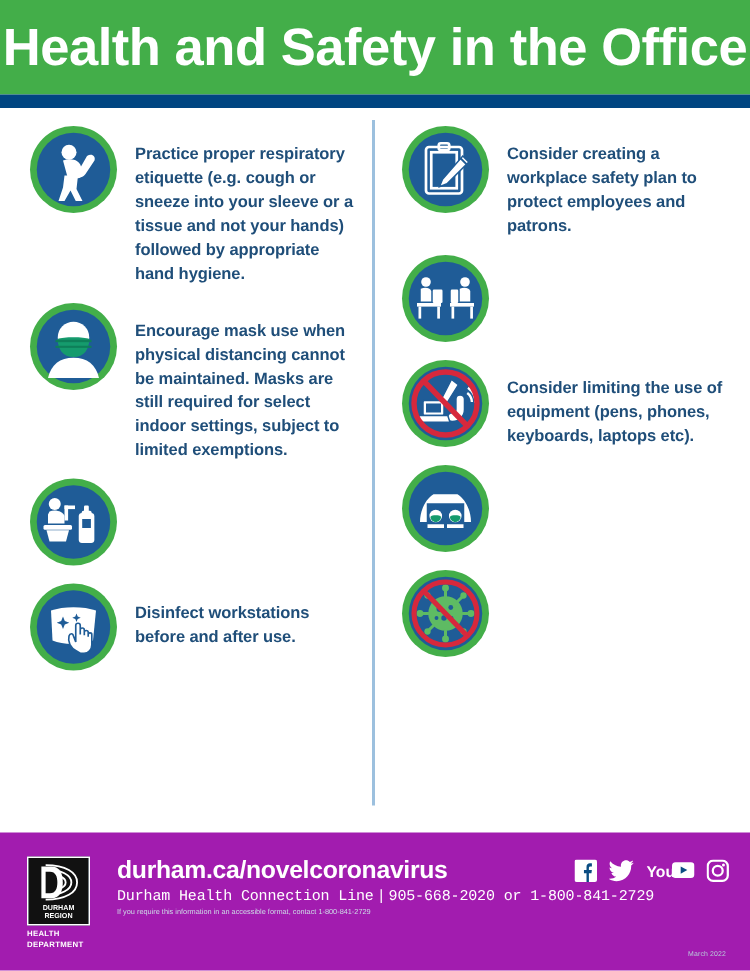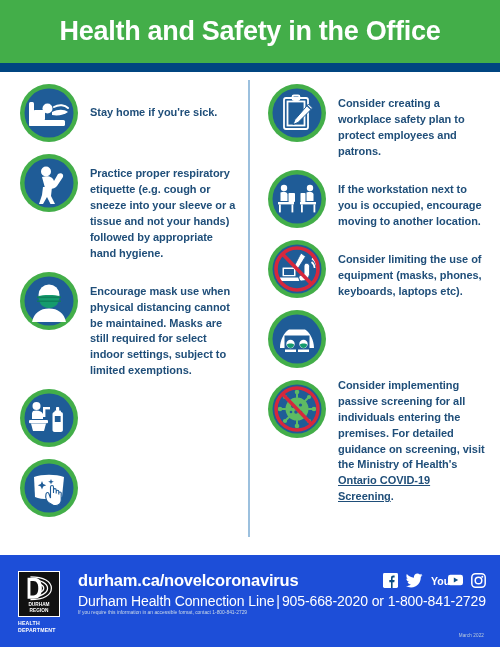--- a/index.html
+++ b/index.html
@@ -27,21 +27,21 @@
   .header-band {
     background: #43ae49;
     height: 63px;
     display: flex;
     align-items: center;
     justify-content: center;
     flex: 0 0 auto;
   }
   .header-title {
     color: #ffffff;
-    font-size: 27px;
+    font-size: 35px;
     font-weight: bold;
     letter-spacing: -0.3px;
     line-height: 1;
     text-align: left;
     white-space: nowrap;
   }
   .header-rule {
     background: #004581;
     height: 9px;
     flex: 0 0 auto;
@@ -100,21 +100,21 @@
     text-decoration: underline;
     font-weight: bold;
   }
 
   
   .tip.v-center .tip-text { align-self: center; }
   .tip.v-mid .tip-text    { margin-top: 14px; }
 
   
   .footer {
-    background: #1d4ed8;
+    background: #a21caf;
     height: 92px;
     flex: 0 0 auto;
     position: relative;
     display: flex;
     align-items: flex-start;
     padding: 14px 14px 0 18px;
     box-sizing: border-box;
   }
   .logo-block {
     flex: 0 0 auto;
@@ -146,24 +146,25 @@
   }
   .footer-url {
     color: #ffffff;
     font-size: 16.5px;
     font-weight: bold;
     line-height: 1.05;
     letter-spacing: -0.2px;
   }
   .footer-line {
     color: #ffffff;
-    font-size: 14px;
+    font-size: 10px;
     margin-top: 4px;
     line-height: 1.15;
     letter-spacing: -0.1px;
+    font-family: Liberation Mono, monospace;
   }
   .footer-sep { padding: 0 2px; }
   .footer-fine {
     color: #cddbe7;
     font-size: 4.9px;
     margin-top: 1px;
     line-height: 1.2;
   }
   .socials {
     position: absolute;
@@ -191,37 +192,20 @@
   <div class="header-band">
     <div class="header-title">Health and Safety in the Office</div>
   </div>
   <div class="header-rule"></div>
 
   <div class="content">
     <div class="divider"></div>
 
     <div class="column col-left">
 
-      <div class="tip v-center">
-        <div class="tip-icon">
-          <svg viewBox="0 0 62 62">
-            <circle cx="31" cy="31" r="29" fill="#43ae49"></circle>
-            <circle cx="31" cy="31" r="24.5" fill="#1f5c97"></circle>
-            <g fill="#ffffff">
-              <rect x="11" y="20" width="5" height="24" rx="1.5"></rect>
-              <rect x="11" y="38" width="36" height="6" rx="1.5"></rect>
-              <rect x="15" y="28" width="12" height="11" rx="2"></rect>
-              <circle cx="29.5" cy="26.5" r="5"></circle>
-              <path d="M34 30 C40 27 46 27 50 30 C46 33 40 34 34 33 Z"></path>
-              <path d="M36 25 C41 22 47 23 50 26" stroke="#ffffff" stroke-width="2" fill="none" stroke-linecap="round"></path>
-            </g>
-          </svg>
-        </div>
-        <div class="tip-text">Stay home if you're sick.</div>
-      </div>
 
       <div class="tip v-mid">
         <div class="tip-icon">
           <svg viewBox="0 0 62 62">
             <circle cx="31" cy="31" r="29" fill="#43ae49"></circle>
             <circle cx="31" cy="31" r="24.5" fill="#1f5c97"></circle>
             <g fill="#ffffff">
               <circle cx="28" cy="19.5" r="5"></circle>
               <path d="M24 25 C30 23 35 25 36 29 L40 22 C43 20 46 22 45 25 L39 34 C37 37 31 38 27 36 Z"></path>
               <path d="M25 35 L34 35 L33 44 L37 52 L32.5 52 L29 45 L25 52 L21 52 L24 43 Z"></path>
@@ -281,20 +265,21 @@
             </g>
             <g fill="#1f5c97">
               <path d="M24 24 l1.2 3 3 1.2 -3 1.2 -1.2 3 -1.2 -3 -3 -1.2 3 -1.2 Z"></path>
               <path d="M33 22 l0.8 2 2 0.8 -2 0.8 -0.8 2 -0.8 -2 -2 -0.8 2 -0.8 Z"></path>
             </g>
             <g fill="#ffffff" stroke="#1f5c97" stroke-width="1.1">
               <path d="M33 47 C29 45 27 41 28 37 C28.6 35 30.6 35 31 37 L32.5 41 L32.5 30 C32.5 28 35.5 28 35.5 30 L35.5 36 L35.5 33 C35.5 31.2 38.2 31.2 38.2 33 L38.2 36.5 L38.2 34.5 C38.2 32.9 40.8 32.9 40.8 34.5 L40.8 37.5 L40.8 36 C40.8 34.6 43.2 34.6 43.2 36 L43.2 43 C43.2 46 41 48.5 38 48.5 L35.5 48.5 Z"></path>
             </g>
           </svg>
         </div>
+        <div class="tip-text">Disinfect workstations before and after use.</div>
       </div>
 
     </div>
 
     <div class="column col-right">
 
       <div class="tip v-mid">
         <div class="tip-icon">
           <svg viewBox="0 0 62 62">
             <circle cx="31" cy="31" r="29" fill="#43ae49"></circle>
@@ -330,21 +315,20 @@
             <g fill="#ffffff">
               <circle cx="44" cy="20" r="3.2"></circle>
               <path d="M40.5 24.5 C43.5 23.3 46.5 23.8 47.5 26 L47.5 33 L40.5 33 Z"></path>
               <rect x="34" y="34" width="16" height="2.4"></rect>
               <rect x="35" y="36.4" width="1.8" height="8"></rect>
               <rect x="47.5" y="36.4" width="1.8" height="8"></rect>
               <rect x="34.5" y="25" width="5" height="9" rx="0.8"></rect>
             </g>
           </svg>
         </div>
-        <div class="tip-text"> If the workstation next to you is occupied, encourage moving to another location.</div>
       </div>
 
       <div class="tip v-mid">
         <div class="tip-icon">
           <svg viewBox="0 0 62 62">
             <circle cx="31" cy="31" r="29" fill="#43ae49"></circle>
             <circle cx="31" cy="31" r="24.5" fill="#1f5c97"></circle>
             <g fill="#ffffff" stroke="#1f5c97" stroke-width="0.9">
               <path d="M35 15 L39.5 18.5 L28 37 L24 39 L25 34.5 Z"></path>
             </g>
@@ -357,21 +341,21 @@
               <rect x="16" y="29" width="14" height="10" rx="1"></rect>
               <path d="M13.5 39 L32.5 39 L34 43.5 L12 43.5 Z"></path>
             </g>
             <rect x="18" y="31" width="10" height="6" fill="#1f5c97"></rect>
             <g>
               <circle cx="31" cy="31" r="21" fill="none" stroke="#d6283c" stroke-width="3.6"></circle>
               <line x1="16.5" y1="16" x2="45.5" y2="46" stroke="#d6283c" stroke-width="3.6"></line>
             </g>
           </svg>
         </div>
-        <div class="tip-text">Consider limiting the use of equipment (masks, phones, keyboards, laptops etc).</div>
+        <div class="tip-text">Consider limiting the use of equipment (pens, phones, keyboards, laptops etc).</div>
       </div>
 
       <div class="tip v-center">
         <div class="tip-icon">
           <svg viewBox="0 0 62 62">
             <circle cx="31" cy="31" r="29" fill="#43ae49"></circle>
             <circle cx="31" cy="31" r="24.5" fill="#1f5c97"></circle>
             <g fill="#ffffff">
               <path d="M14 40 C14 32 18 24.5 23 21.5 L39 21.5 C44 24.5 48 32 48 40 L43.5 40 L43.5 27.5 L18.5 27.5 L18.5 40 Z"></path>
               <circle cx="24.5" cy="36" r="4.2"></circle>
@@ -417,21 +401,20 @@
               <circle cx="30" cy="34" r="1.8"></circle>
               <circle cx="35" cy="34" r="1.3"></circle>
               <circle cx="25" cy="34" r="1.3"></circle>
             </g>
             <g>
               <circle cx="31" cy="31" r="21" fill="none" stroke="#d6283c" stroke-width="3.4"></circle>
               <line x1="16.5" y1="16" x2="45.5" y2="46" stroke="#d6283c" stroke-width="3.4"></line>
             </g>
           </svg>
         </div>
-        <div class="tip-text"><span>Consider implementing passive screening for all individuals entering the premises. For detailed guidance on screening, visit the Ministry of Health's </span><a class="tip-link" href="#">Ontario COVID-19 Screening</a><span>.</span></div>
       </div>
 
     </div>
   </div>
 
   <div class="footer">
 
     <div class="logo-block">
       <div class="logo-mark">
         <svg viewBox="0 0 42 46" preserveAspectRatio="none">

